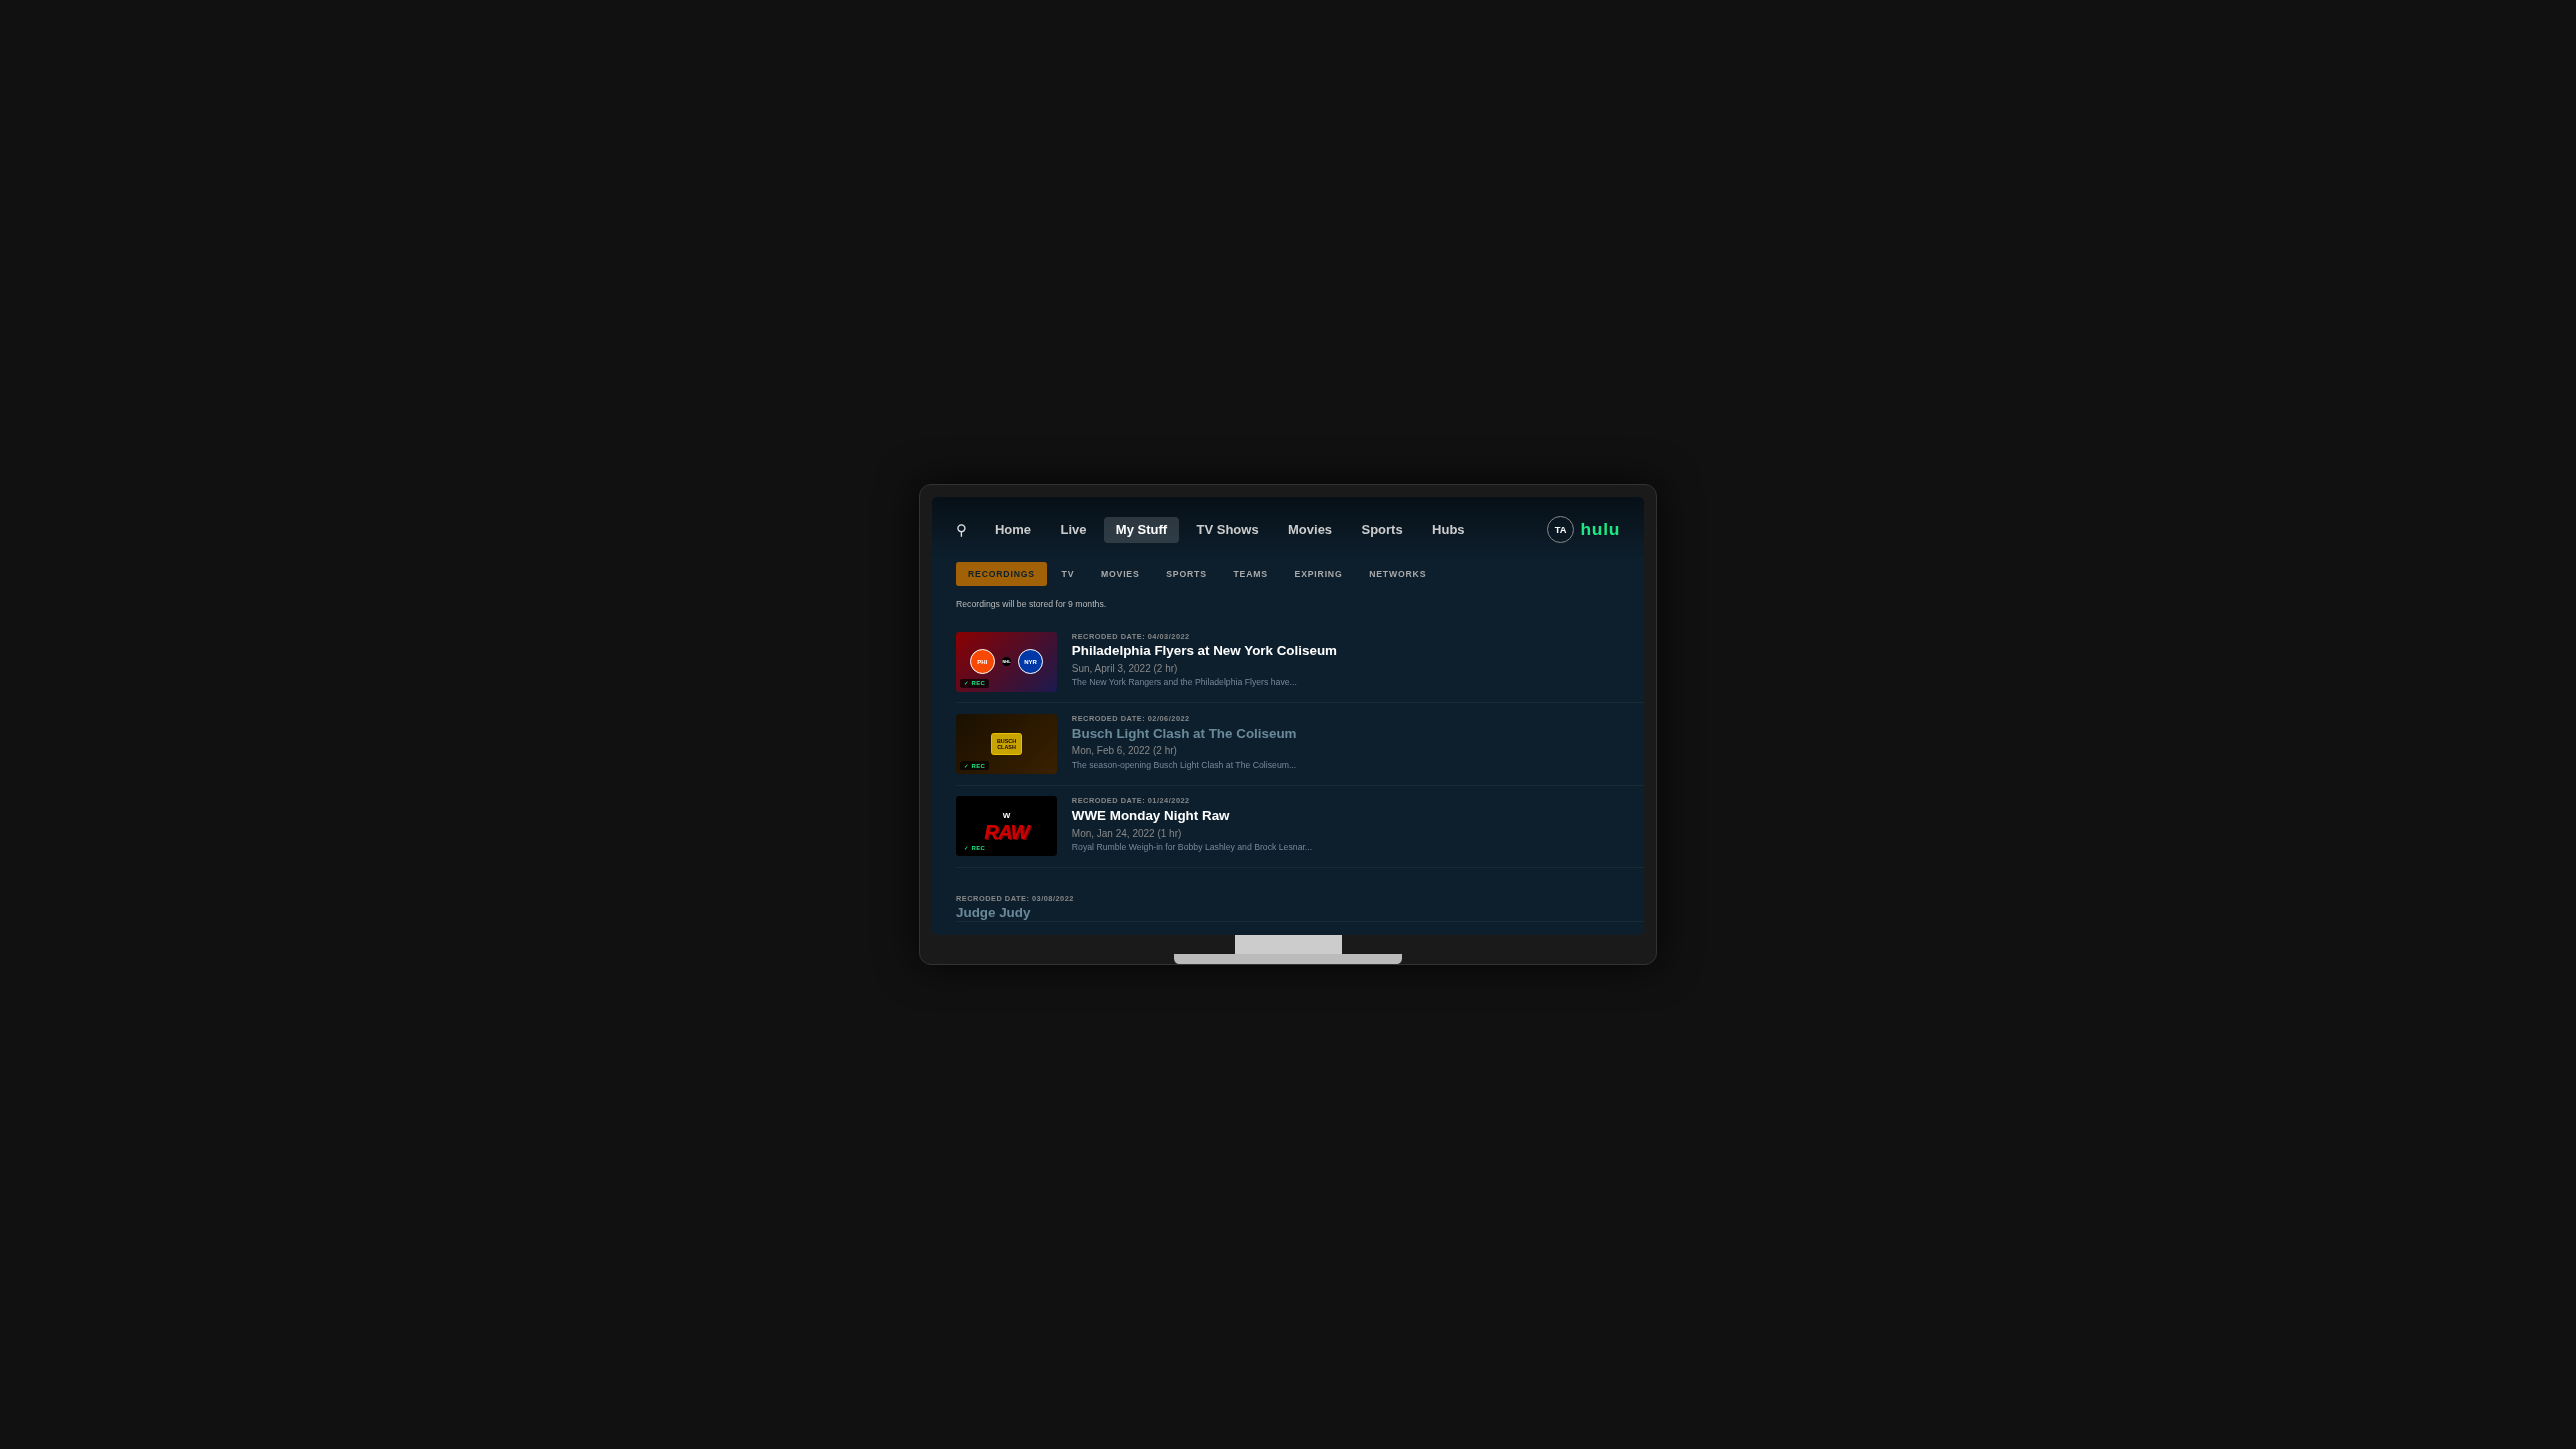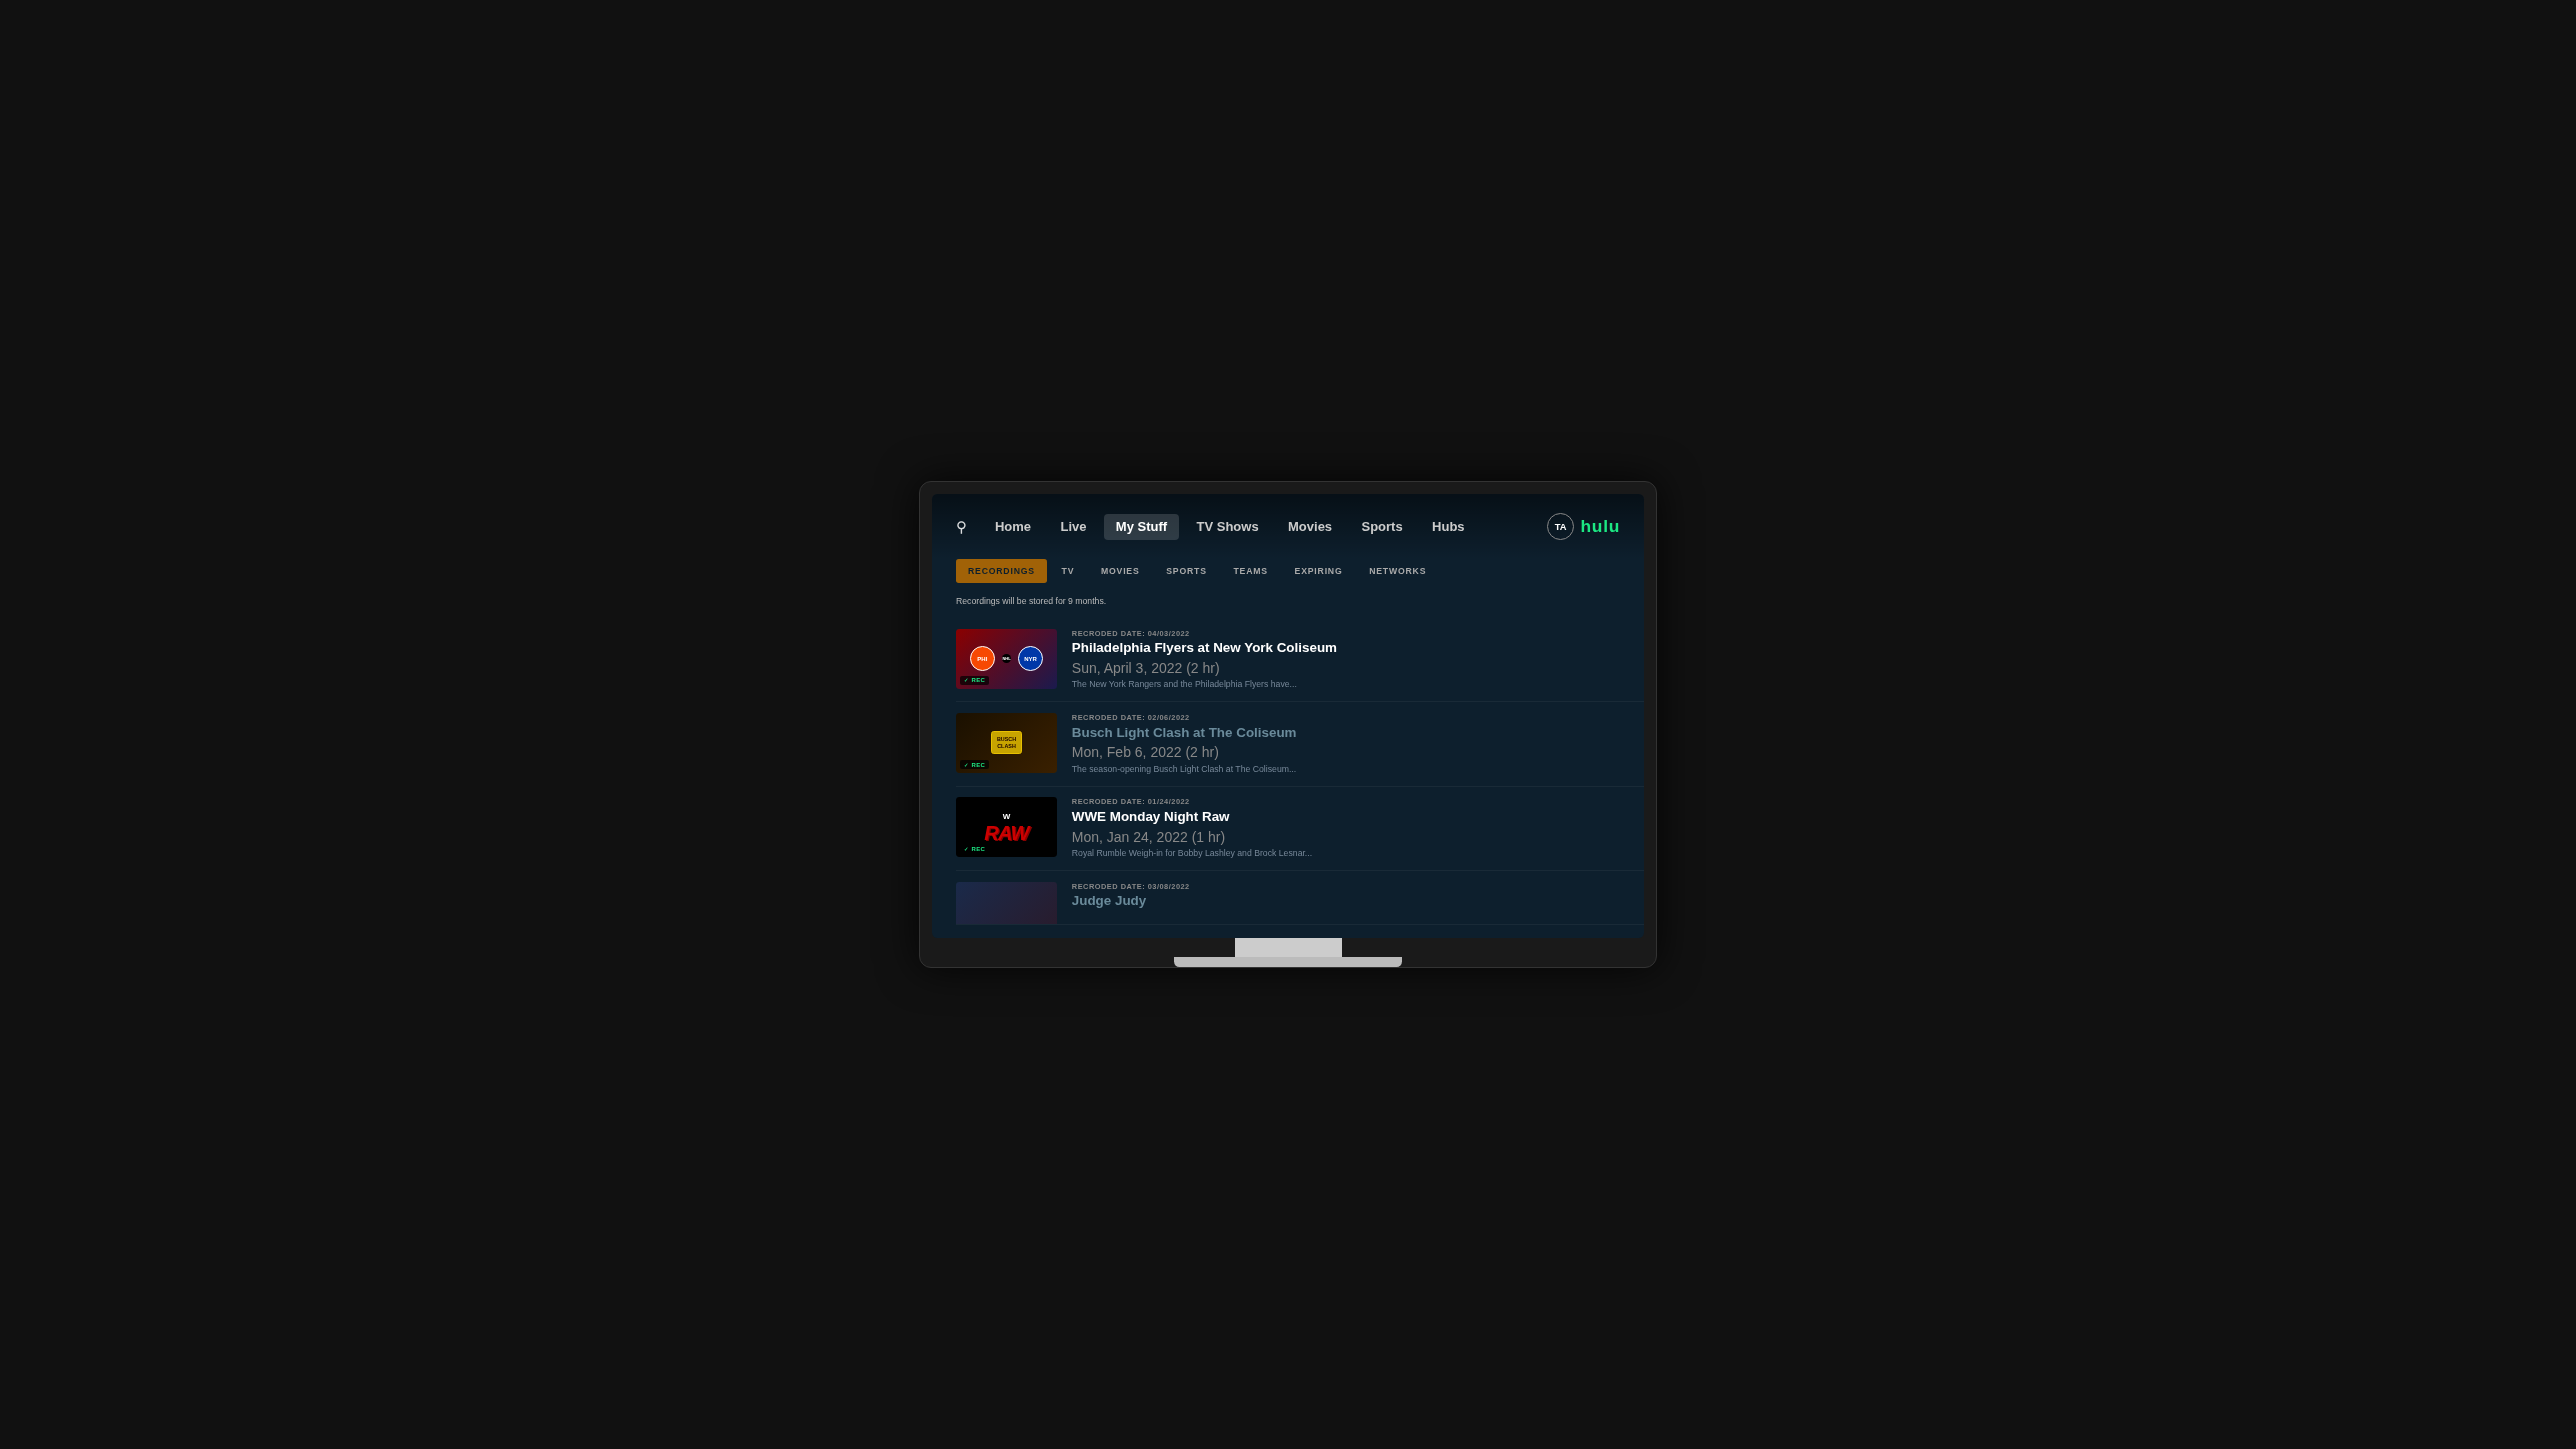--- a/index.html
+++ b/index.html
@@ -296,21 +296,21 @@
       margin-bottom: 3.4px;
       line-height: 1.2;
     }
 
     .rec-title.dimmed {
       color: #6a8a9a;
     }
 
     .rec-meta {
       color: #888;
-      font-size: 14px;
+      font-size: 10px;
       margin-bottom: 2.7px;
     }
 
     .rec-desc {
       color: #778899;
       font-size: 8.7px;
       line-height: 1.4;
     }
 
     .partial-title {
@@ -391,21 +391,21 @@
           <div class="rec-badge">REC</div>
         </div>
         <div class="recording-info">
           <div class="rec-date-label">RECRODED DATE: 01/24/2022</div>
           <div class="rec-title">WWE Monday Night Raw</div>
           <div class="rec-meta">Mon, Jan 24, 2022 (1 hr)</div>
           <div class="rec-desc">Royal Rumble Weigh-in for Bobby Lashley and Brock Lesnar...</div>
         </div>
       </div>
 
-      <div class="recording-item" style="overflow:hidden; max-height:54px;">
+      <div class="recording-item" style="overflow:hidden; max-height:54px;flex-direction:column;">
         <div class="recording-thumb thumb-4">
           
         </div>
         <div class="recording-info">
           <div class="rec-date-label">RECRODED DATE: 03/08/2022</div>
           <div class="partial-title">Judge Judy</div>
         </div>
       </div>
 
     </div>

